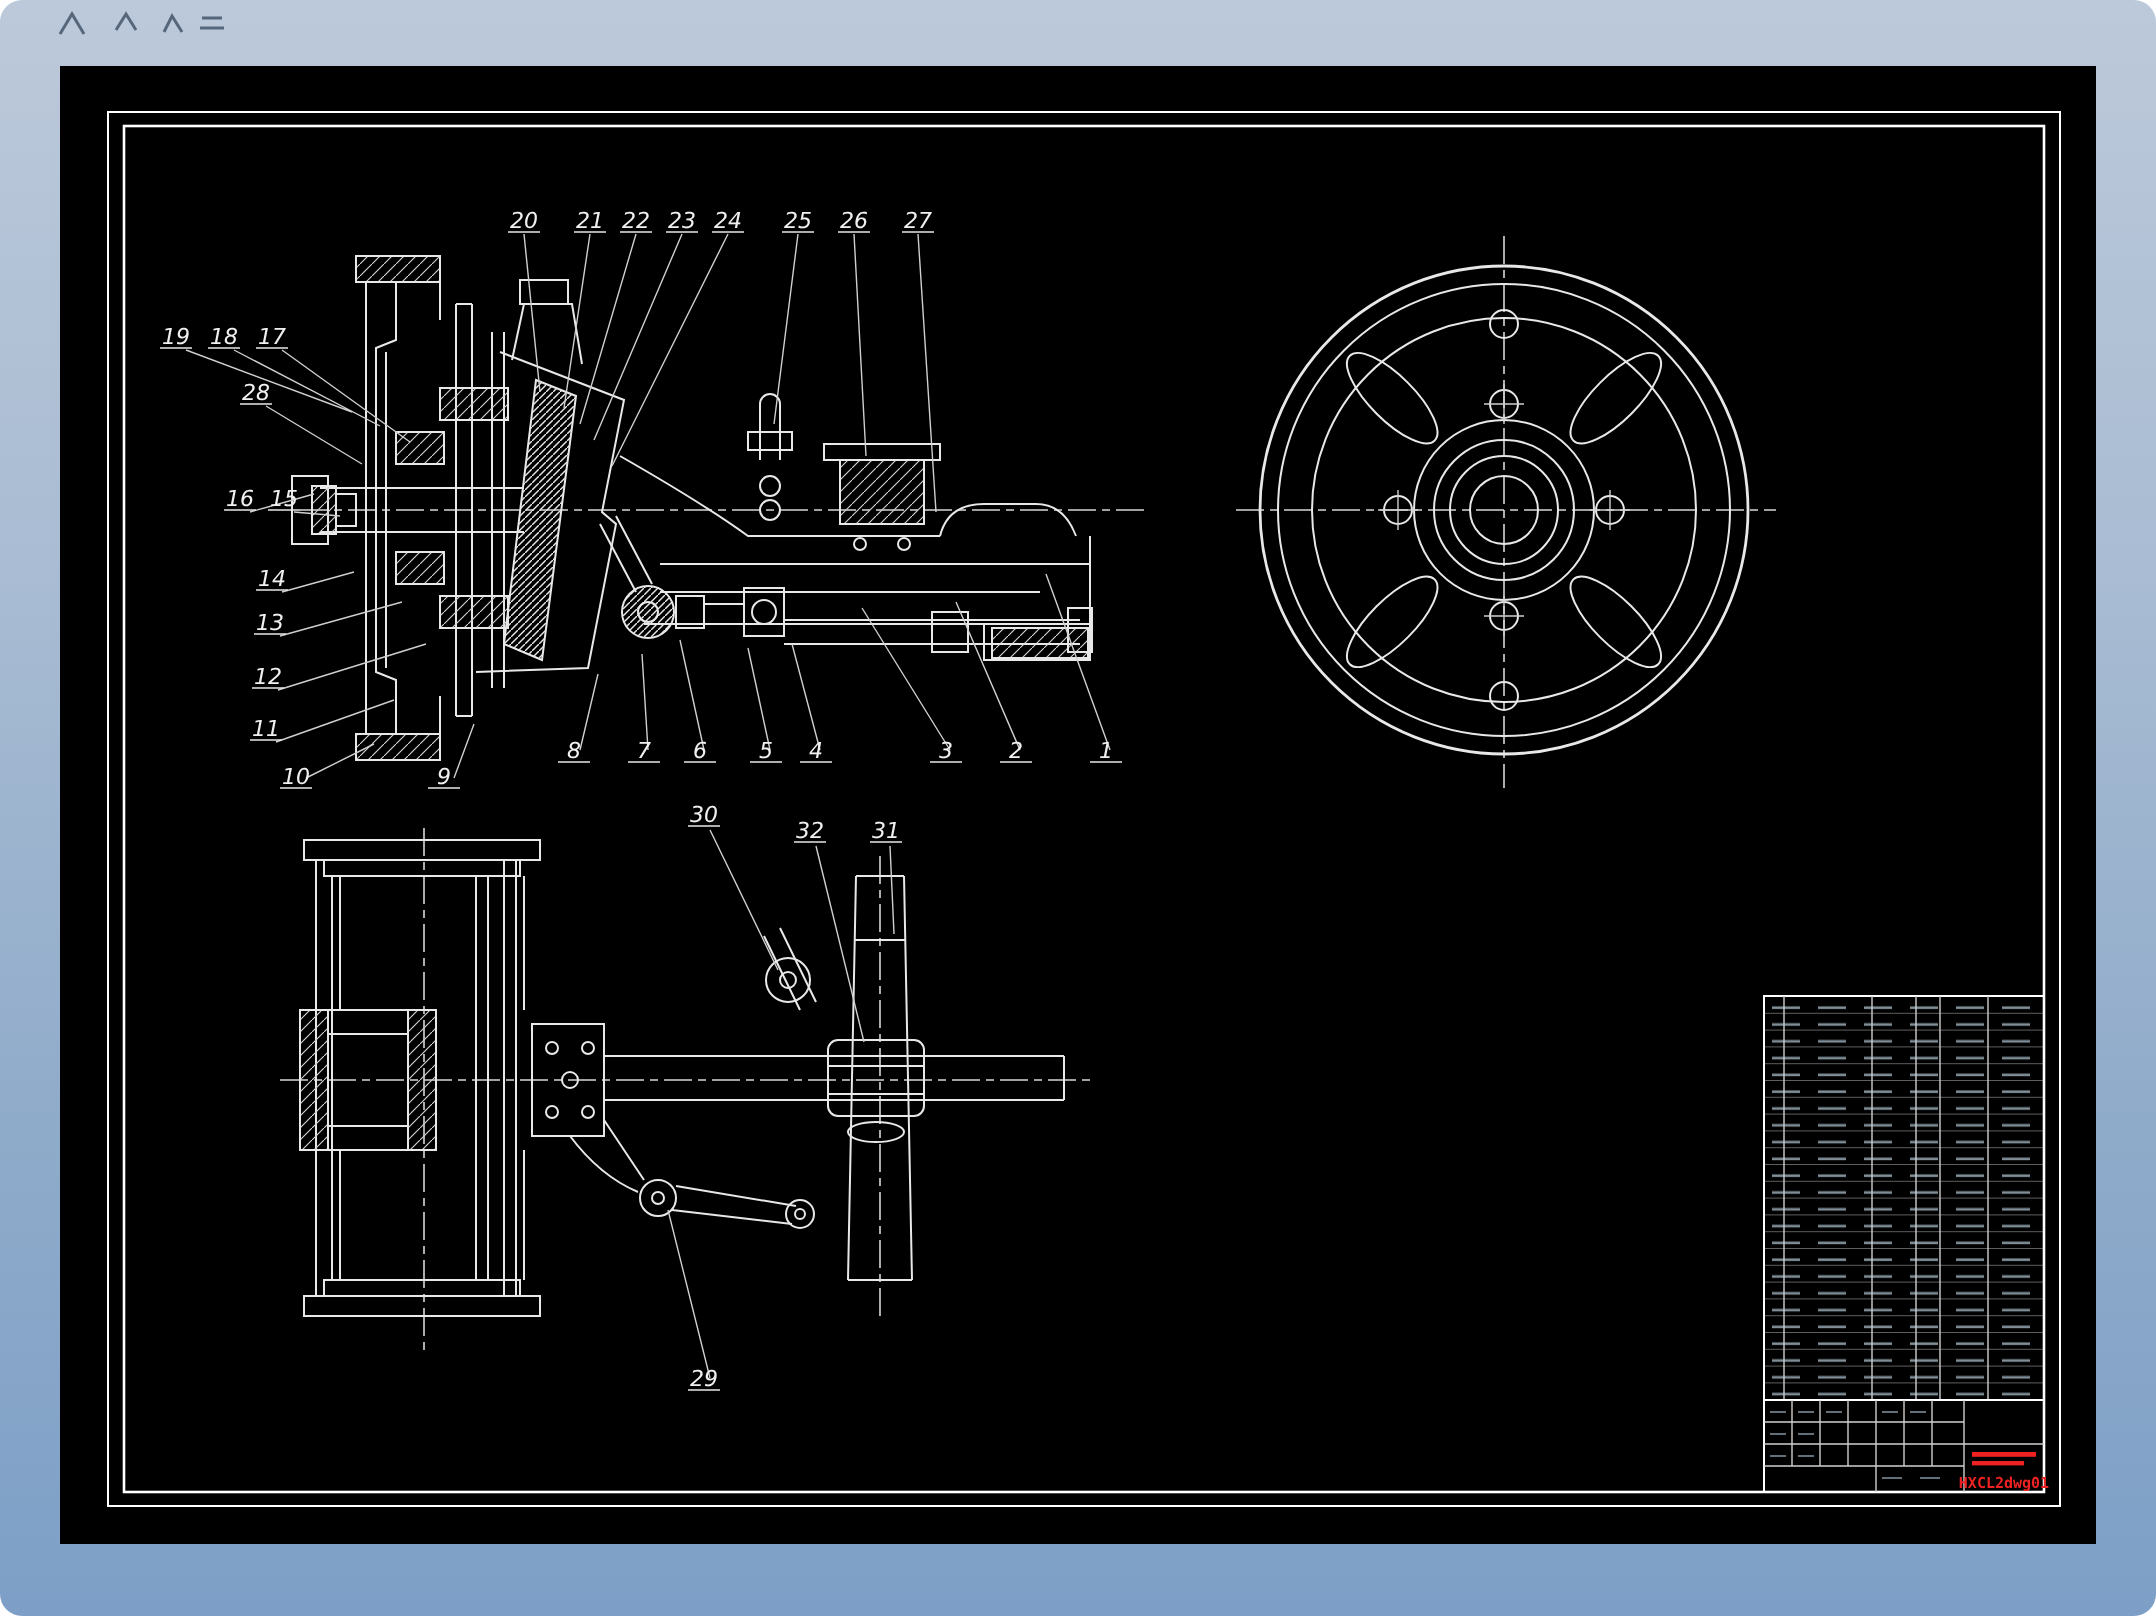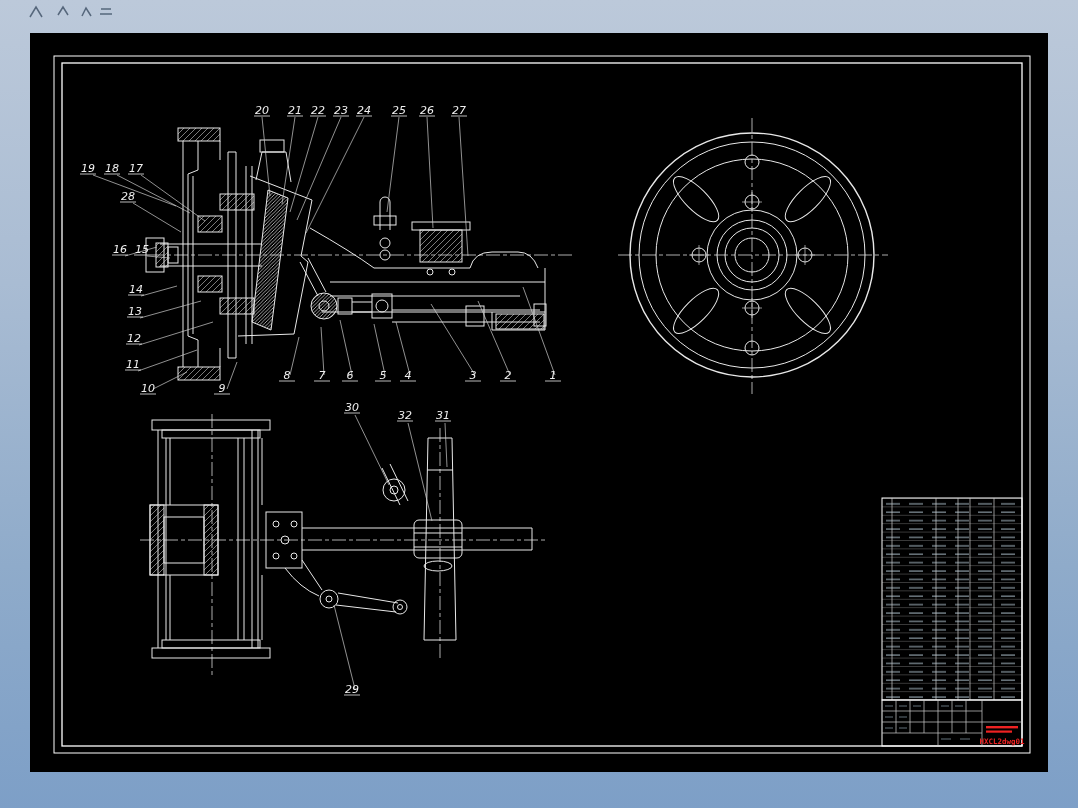--- a/index.html
+++ b/index.html
@@ -1,18 +1,18 @@
 <!DOCTYPE html>
 <html><head>
 <meta charset="utf-8">
 <style>
   html,body{margin:0;padding:0;}
   body{width:1078px;height:808px;font-family:"Liberation Sans",sans-serif;}
   .stage{position:relative;width:1078px;height:808px;overflow:hidden;
-    background:linear-gradient(180deg,#bcc9da 0%,#a9bcd3 35%,#8fabca 70%,#7d9fc7 100%);}
+    background:linear-gradient(180deg,#bcc9da 0%,#a9bcd3 35%,#8fabca 70%,#7d9fc7 100%);border-radius:11px;}
   svg{position:absolute;left:0;top:0;}
   .ln{stroke:#e8e8e8;stroke-width:1;fill:none;}
   .thin{stroke:#cfcfcf;stroke-width:.7;fill:none;}
   .cl{stroke:#d8d8d8;stroke-width:.8;fill:none;stroke-dasharray:14 3 4 3;}
   text.callout{fill:#f0f0f0;font:italic 11px "DejaVu Sans",sans-serif;text-anchor:middle;}
   text.redcode{font-family:"DejaVu Sans Mono",monospace;font-weight:bold;font-size:7.5px;text-anchor:middle;}
 </style>
 </head>
 <body>
 

